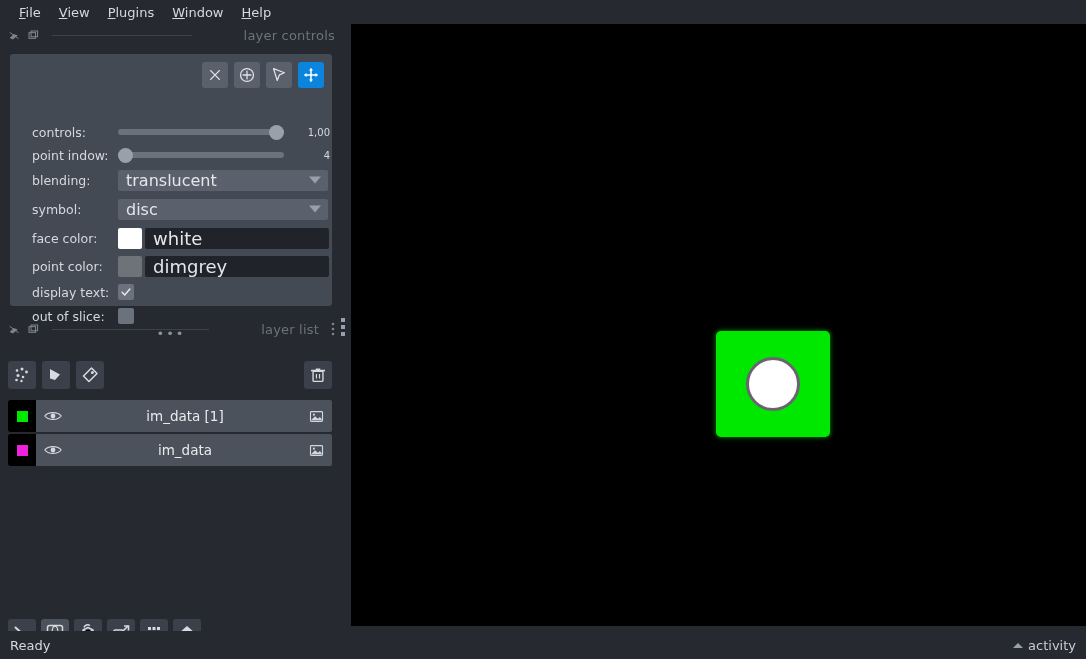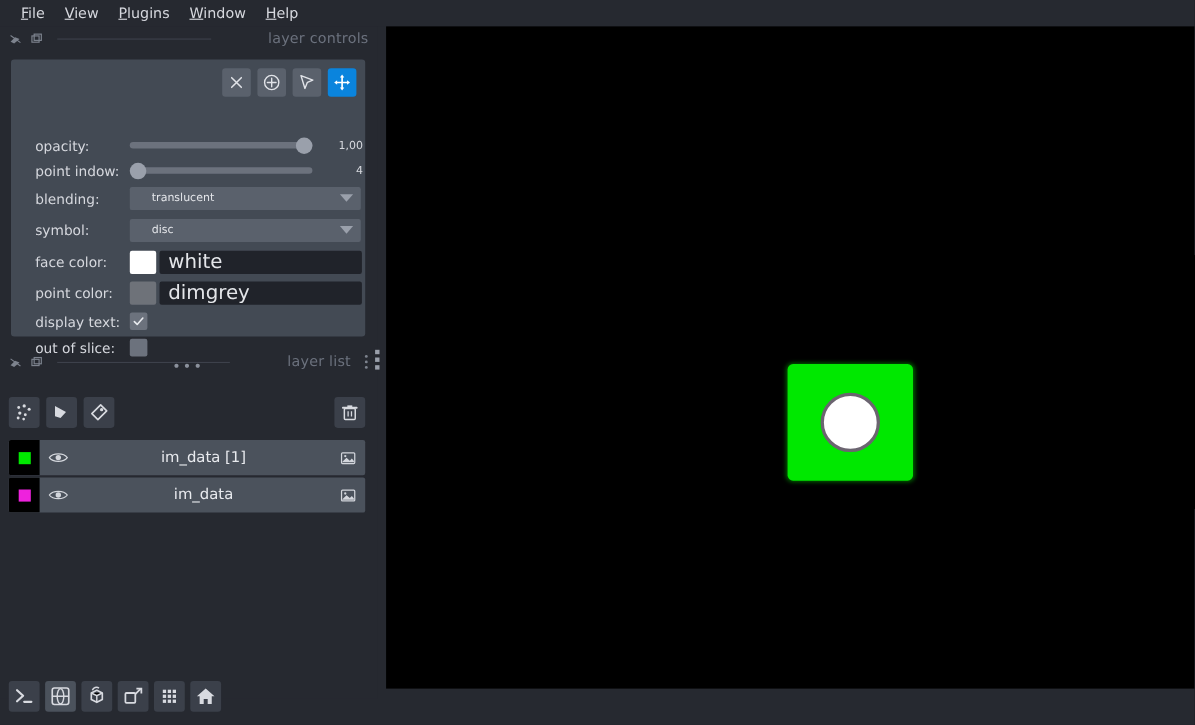--- a/index.html
+++ b/index.html
@@ -52,21 +52,21 @@
   .row { position: absolute; left: 0; width: 322px; height: 24px; display: flex; align-items: center; }
   .lbl { width: 108px; text-align: left; padding-left: 22px; color: #d6d8de; font-size: 12.5px; }
 
   .slider { position: relative; width: 166px; height: 20px; display:flex; align-items:center; }
   .strack { position:absolute; left:0; right:0; height: 6px; border-radius: 3px; background: #6c727d; }
   .shandle { position:absolute; width: 15px; height: 15px; border-radius: 50%; background: #9aa0ab; }
   .sval { width: 46px; text-align: right; color: #d6d8de; font-size: 10px; }
 
   .combo {
     position: relative; width: 210px; height: 21px; background: #5a616c; border-radius: 2px;
-    display: flex; align-items: center; padding-left: 20px; color: #e4e6ea; font-size: 10px;
+    display: flex; align-items: center; padding-left: 8px; color: #e4e6ea; font-size: 16px;
     cursor: pointer;
   }
   .combo .caret {
     position: absolute; right: 7px; top: 50%; transform: translateY(-50%);
     width: 0; height: 0; border-left: 6px solid transparent; border-right: 6px solid transparent;
     border-top: 7px solid #9aa0ab;
   }
   .swatch { width: 24px; height: 21px; border-radius: 2px; }
   .cfield {
     width: 184px; height: 21px; background: #20232a; border-radius: 2px; margin-left: 3px;
@@ -174,21 +174,21 @@
             <path d="M10 2 L12.2 5 H7.8 Z" fill="#fff"></path>
               <path d="M10 18 L12.2 15 H7.8 Z" fill="#fff"></path>
             <path d="M2 10 L5 7.8 V12.2 Z" fill="#fff"></path>
               <path d="M18 10 L15 7.8 V12.2 Z" fill="#fff"></path>
             <path d="M10 4.5 V15.5 M4.5 10 H15.5" stroke="#fff" stroke-width="1.7"></path>
           </svg>
         </div>
       </div>
 
       <div class="row" style="top:66px">
-        <div class="lbl">opacity:</div>
+        <div class="lbl">controls:</div>
         <div class="slider">
           <div class="strack"></div>
           <div class="shandle" style="left:151px"></div>
         </div>
         <div class="sval">1,00</div>
       </div>
 
       <div class="row" style="top:89px">
         <div class="lbl">point indow:</div>
         <div class="slider">
@@ -400,14 +400,21 @@
       <i></i>
       <i></i>
   </div>
 
   <div class="canvas">
     <div class="green-square">
       <div class="point-dot"></div>
     </div>
   </div>
 
+  <div class="statusbar">
+    <div class="status-text">Ready</div>
+    <div class="activity">
+      <span class="up-chev"></span>
+      <span>activity</span>
+    </div>
+  </div>
 
 </div>
 
 </body></html>

